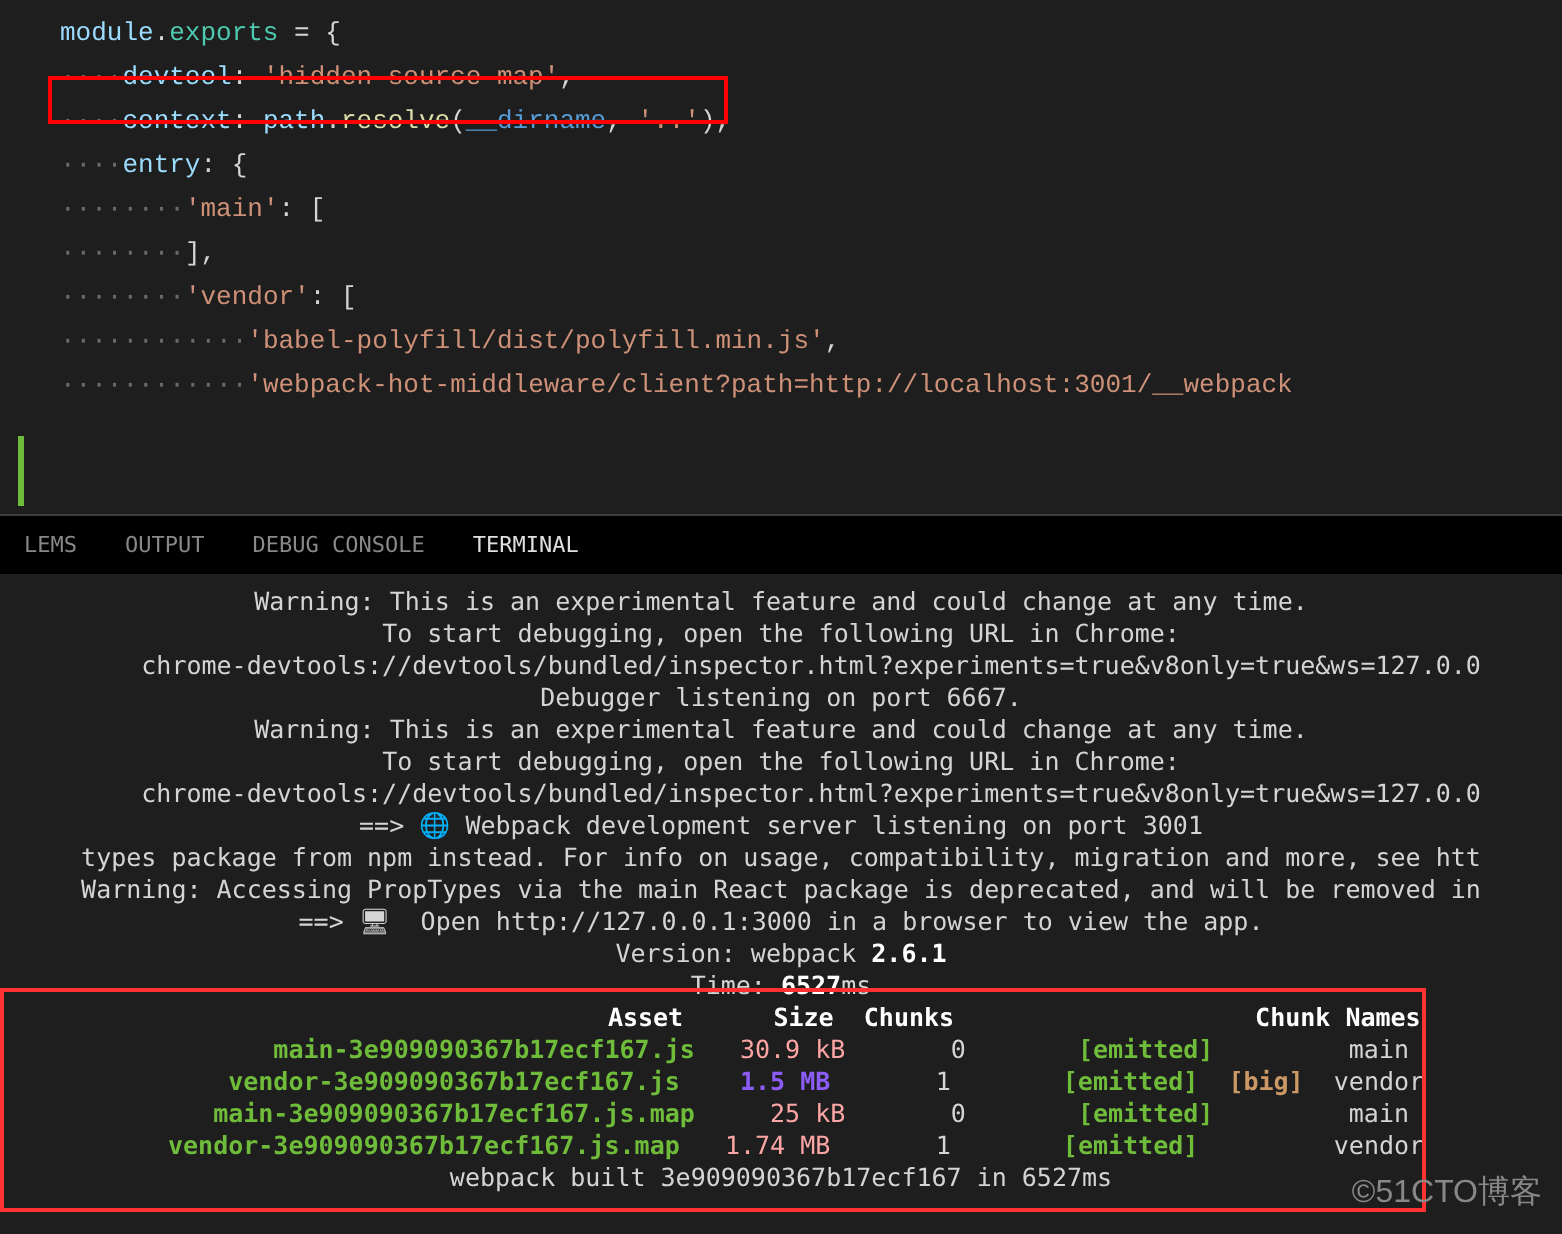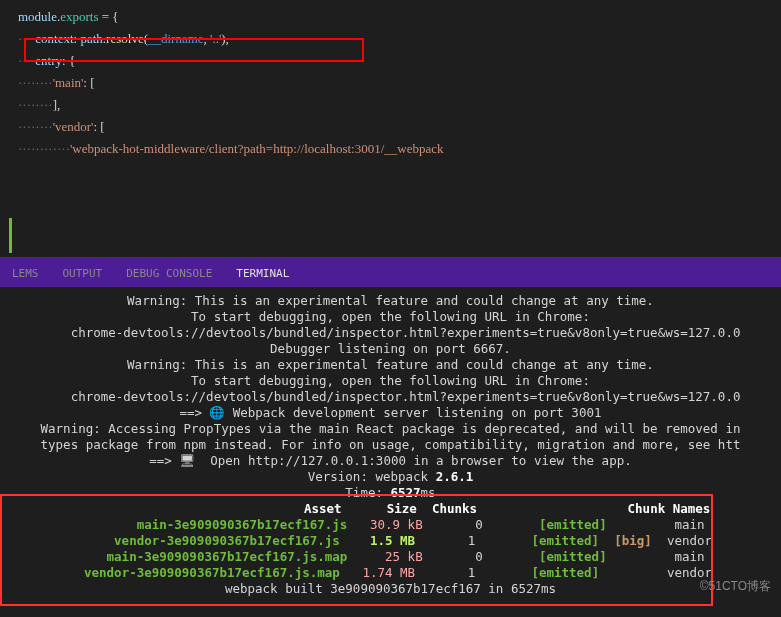--- a/index.html
+++ b/index.html
@@ -13,24 +13,24 @@
       color: #d4d4d4;
     }
     .editor {
       background: #1e1e1e;
       padding: 6px 0 4px 0;
       position: relative;
       height: 257px;
       overflow: hidden;
     }
     .line {
-      padding-left: 18px;
+      padding-left: 30px;
       line-height: 22px;
       white-space: pre;
-      font-family: Liberation Serif, serif;
+      font-family: Liberation Mono, monospace;
     }
     .highlight-box {
       position: absolute;
       border: 2px solid #ff0000;
       left: 24px;
       top: 38px;
       width: 340px;
       height: 24px;
       pointer-events: none;
     }
@@ -45,24 +45,24 @@
     .dot { color: #6a6a6a; }
     .kw-var { color: #9cdcfe; }
     .kw-prop { color: #4ec9b0; }
     .op { color: #d4d4d4; }
     .str { color: #ce9178; }
     .num-prop { color: #9cdcfe; }
     .obj { color: #dcdcaa; }
     .param { color: #569cd6; }
     .tabbar {
       display: flex;
-      background: #4c1d95;
+      background: #000000;
       border-top: 1px solid #3c3c3c;
       height: 30px;
-      align-items: flex-start;
+      align-items: center;
       padding-left: 0;
     }
     .tab {
       padding: 0 12px;
       font-size: 11px;
       color: #888;
       cursor: pointer;
       height: 30px;
       display: flex;
       align-items: center;
@@ -87,44 +87,46 @@
       border: 2px solid #ff3232;
       left: 0;
       top: 207px;
       width: 713px;
       height: 112px;
       pointer-events: none;
     }
     .watermark {
       position: absolute;
       right: 10px;
-      bottom: 23px;
+      bottom: 12px;
       color: #888;
-      font-size: 12px;
+      font-size: 16px;
       font-family: sans-serif;
     }
     .asset-col { color: #6fbb3a; font-weight: bold; }
     .size-col { color: #fca5a5; }
-    .size-big { color: #bef264; font-weight: bold; }
+    .size-big { color: #8b5cf6; font-weight: bold; }
     .emitted { color: #6fbb3a; font-weight: bold; margin-left: 41px; }
     .big { color: #cc9966; font-weight: bold; }
     .header-row { color: #ffffff; font-weight: bold; }
   </style>
 </head>
 <body>
 
 <div class="editor">
   <div class="green-bar"></div>
   <div id="code-lines">
       <div class="line"><span class="kw-var">module</span><span class="op">.</span><span class="kw-prop">exports</span><span class="op"> = {</span></div>
+      <div class="line"><span class="dot">····</span><span class="num-prop">devtool</span><span class="op">: </span><span class="str">'hidden-source-map'</span><span class="op">,</span></div>
       <div class="line"><span class="dot">····</span><span class="num-prop">context</span><span class="op">: </span><span class="kw-var">path</span><span class="op">.</span><span class="obj">resolve</span><span class="op">(</span><span class="param">__dirname</span><span class="op">, </span><span class="str">'..'</span><span class="op">),</span></div>
       <div class="line"><span class="dot">····</span><span class="num-prop">entry</span><span class="op">: {</span></div>
       <div class="line"><span class="dot">····</span><span class="dot">····</span><span class="str">'main'</span><span class="op">: [</span></div>
       <div class="line"><span class="dot">····</span><span class="dot">····</span><span class="op">],</span></div>
       <div class="line"><span class="dot">····</span><span class="dot">····</span><span class="str">'vendor'</span><span class="op">: [</span></div>
+      <div class="line"><span class="dot">····</span><span class="dot">····</span><span class="dot">····</span><span class="str">'babel-polyfill/dist/polyfill.min.js'</span><span class="op">,</span></div>
       <div class="line"><span class="dot">····</span><span class="dot">····</span><span class="dot">····</span><span class="str">'webpack-hot-middleware/client?path=http://localhost:3001/__webpack</span></div>
     </div>
   <div class="highlight-box"></div>
 </div>
 
 <div class="tabbar">
   <div id="tabs-container" style="display: flex;">
       <div class="tab">LEMS</div>
       <div class="tab">OUTPUT</div>
       <div class="tab">DEBUG CONSOLE</div>
@@ -135,22 +137,22 @@
 <div class="terminal">
   <div id="term-pre">
       <div class="tline">Warning: This is an experimental feature and could change at any time.</div>
       <div class="tline">To start debugging, open the following URL in Chrome:</div>
       <div class="tline">    chrome-devtools://devtools/bundled/inspector.html?experiments=true&amp;v8only=true&amp;ws=127.0.0</div>
       <div class="tline">Debugger listening on port 6667.</div>
       <div class="tline">Warning: This is an experimental feature and could change at any time.</div>
       <div class="tline">To start debugging, open the following URL in Chrome:</div>
       <div class="tline">    chrome-devtools://devtools/bundled/inspector.html?experiments=true&amp;v8only=true&amp;ws=127.0.0</div>
       <div class="tline">==&gt; 🌐 Webpack development server listening on port 3001</div>
+      <div class="tline">types package from npm instead. For info on usage, compatibility, migration and more, see htt</div>
       <div class="tline">Warning: Accessing PropTypes via the main React package is deprecated, and will be removed in</div>
-      <div class="tline">types package from npm instead. For info on usage, compatibility, migration and more, see htt</div>
       <div class="tline">==&gt; 🖥  Open http://127.0.0.1:3000 in a browser to view the app.</div>
     </div>
   <div class="tline"><span>Version: webpack </span><span class="b">2.6.1</span></div>
   <div class="tline"><span>Time: </span><span class="b">6527</span><span>ms</span></div>
   <div id="term-table">
       <div class="tline"><span class="header-row">                               Asset      Size  Chunks                    Chunk Names</span></div>
       <div class="tline"><span class="asset-col">        main-3e909090367b17ecf167.js</span><span class="size-col">   30.9 kB</span>       0  <span class="emitted">[emitted]</span>         main</div>
       <div class="tline"><span class="asset-col">      vendor-3e909090367b17ecf167.js</span><span class="size-big">    1.5 MB</span>       1  <span class="emitted">[emitted]</span>  <span class="big">[big]</span>  vendor</div>
       <div class="tline"><span class="asset-col">    main-3e909090367b17ecf167.js.map</span><span class="size-col">     25 kB</span>       0  <span class="emitted">[emitted]</span>         main</div>
       <div class="tline"><span class="asset-col">  vendor-3e909090367b17ecf167.js.map</span><span class="size-col">   1.74 MB</span>       1  <span class="emitted">[emitted]</span>         vendor</div>

